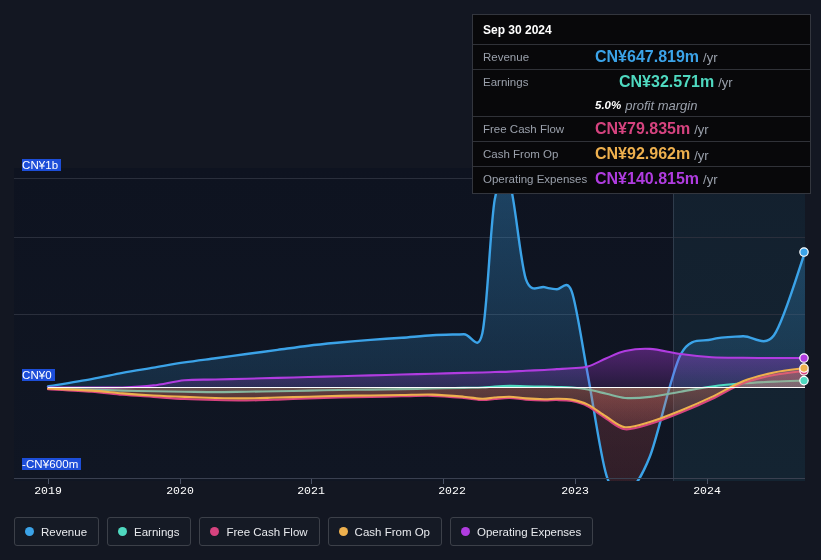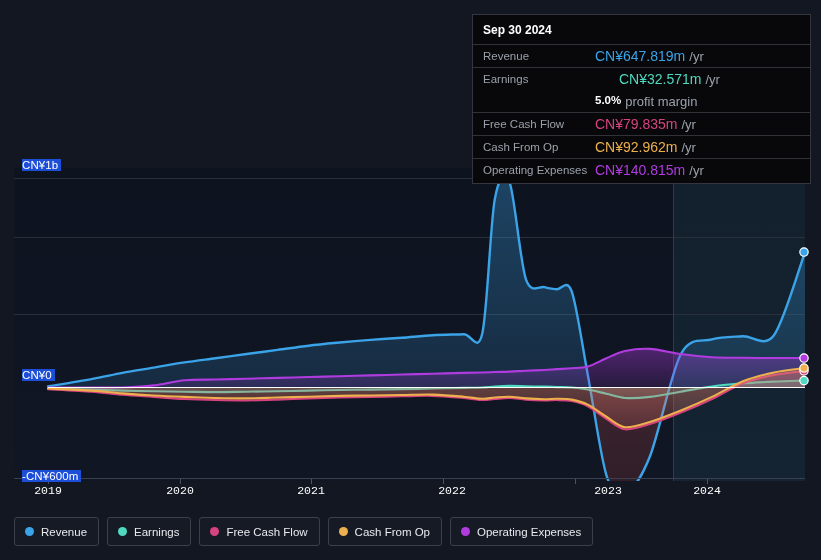--- a/index.html
+++ b/index.html
@@ -34,21 +34,21 @@
     font-size: 11.5px;
     color: #ffffff;
     letter-spacing: .1px;
     white-space: nowrap;
     background: #1d4ed8;
     padding: 0 3px 0 0;
     z-index: 4;
   }
   #y-label-top   { left: 22px; top: 159px; }
   #y-label-zero  { left: 22px; top: 369px; }
-  #y-label-bot   { left: 22px; top: 458px; margin-top: 12px; }
+  #y-label-bot   { left: 22px; top: 458px; }
 
   
   .x-label {
     position: absolute;
     font-size: 11.5px;
     color: #ffffff;
     transform: translateX(-50%);
     top: 484px;
     white-space: nowrap;
     font-family: Liberation Mono, monospace;
@@ -81,22 +81,22 @@
   }
   .tt-row.noline { border-top: none; }
   .tt-key {
     width: 112px;
     flex: 0 0 112px;
     font-size: 11.5px;
     color: #9aa0ab;
     white-space: nowrap;
   }
   .tt-val {
-    font-size: 14px;
-    font-weight: normal;
+    font-size: 16px;
+    font-weight: bold;
     white-space: nowrap;
   }
   .tt-suffix {
     font-size: 13px;
     color: #9aa0ab;
     margin-left: 4px;
     font-weight: normal;
   }
   .tt-margin-val { font-size: 11.5px; font-weight: bold; color: #ffffff; }
 
@@ -231,21 +231,21 @@
 
   <div class="y-label" id="y-label-top">CN¥1b</div>
   <div class="y-label" id="y-label-zero">CN¥0</div>
   <div class="y-label" id="y-label-bot">-CN¥600m</div>
 
   <div id="xlabels">
       <div class="x-label" style="left: 48px;">2019</div>
       <div class="x-label" style="left: 180px;">2020</div>
       <div class="x-label" style="left: 311px;">2021</div>
       <div class="x-label" style="left: 452px;">2022</div>
-      <div class="x-label" style="left: 608px;">2023</div>
+      <div class="x-label" style="left: 575px;">2023</div>
       <div class="x-label" style="left: 707px;">2024</div>
     </div>
 
   <div id="tooltip">
     <div id="tooltip-title">Sep 30 2024</div>
     <div id="tooltip-rows">
         <div class="tt-row">
           <div class="tt-key">Revenue</div>
           <div style="display: flex; align-items: baseline;">
             <span class="tt-val" style="color: rgb(59, 163, 232);">CN¥647.819m</span>
@@ -254,21 +254,21 @@
         </div>
         <div class="tt-row">
           <div class="tt-key">Earnings</div>
           <div style="display: flex; align-items: baseline;">
             <span class="tt-val" style="color: rgb(79, 217, 192); margin-left: 24px;">CN¥32.571m</span>
             <span class="tt-suffix">/yr</span>
           </div>
         </div>
         <div class="tt-row noline">
           <div class="tt-key"></div>
-          <div style="display: flex; align-items: flex-start;">
+          <div style="display: flex; align-items: center; font-style: italic;">
             <span class="tt-margin-val" style="color: rgb(255, 255, 255);">5.0%</span>
             <span class="tt-suffix">profit margin</span>
           </div>
         </div>
         <div class="tt-row">
           <div class="tt-key">Free Cash Flow</div>
           <div style="display: flex; align-items: baseline;">
             <span class="tt-val" style="color: rgb(214, 67, 127);">CN¥79.835m</span>
             <span class="tt-suffix">/yr</span>
           </div>

